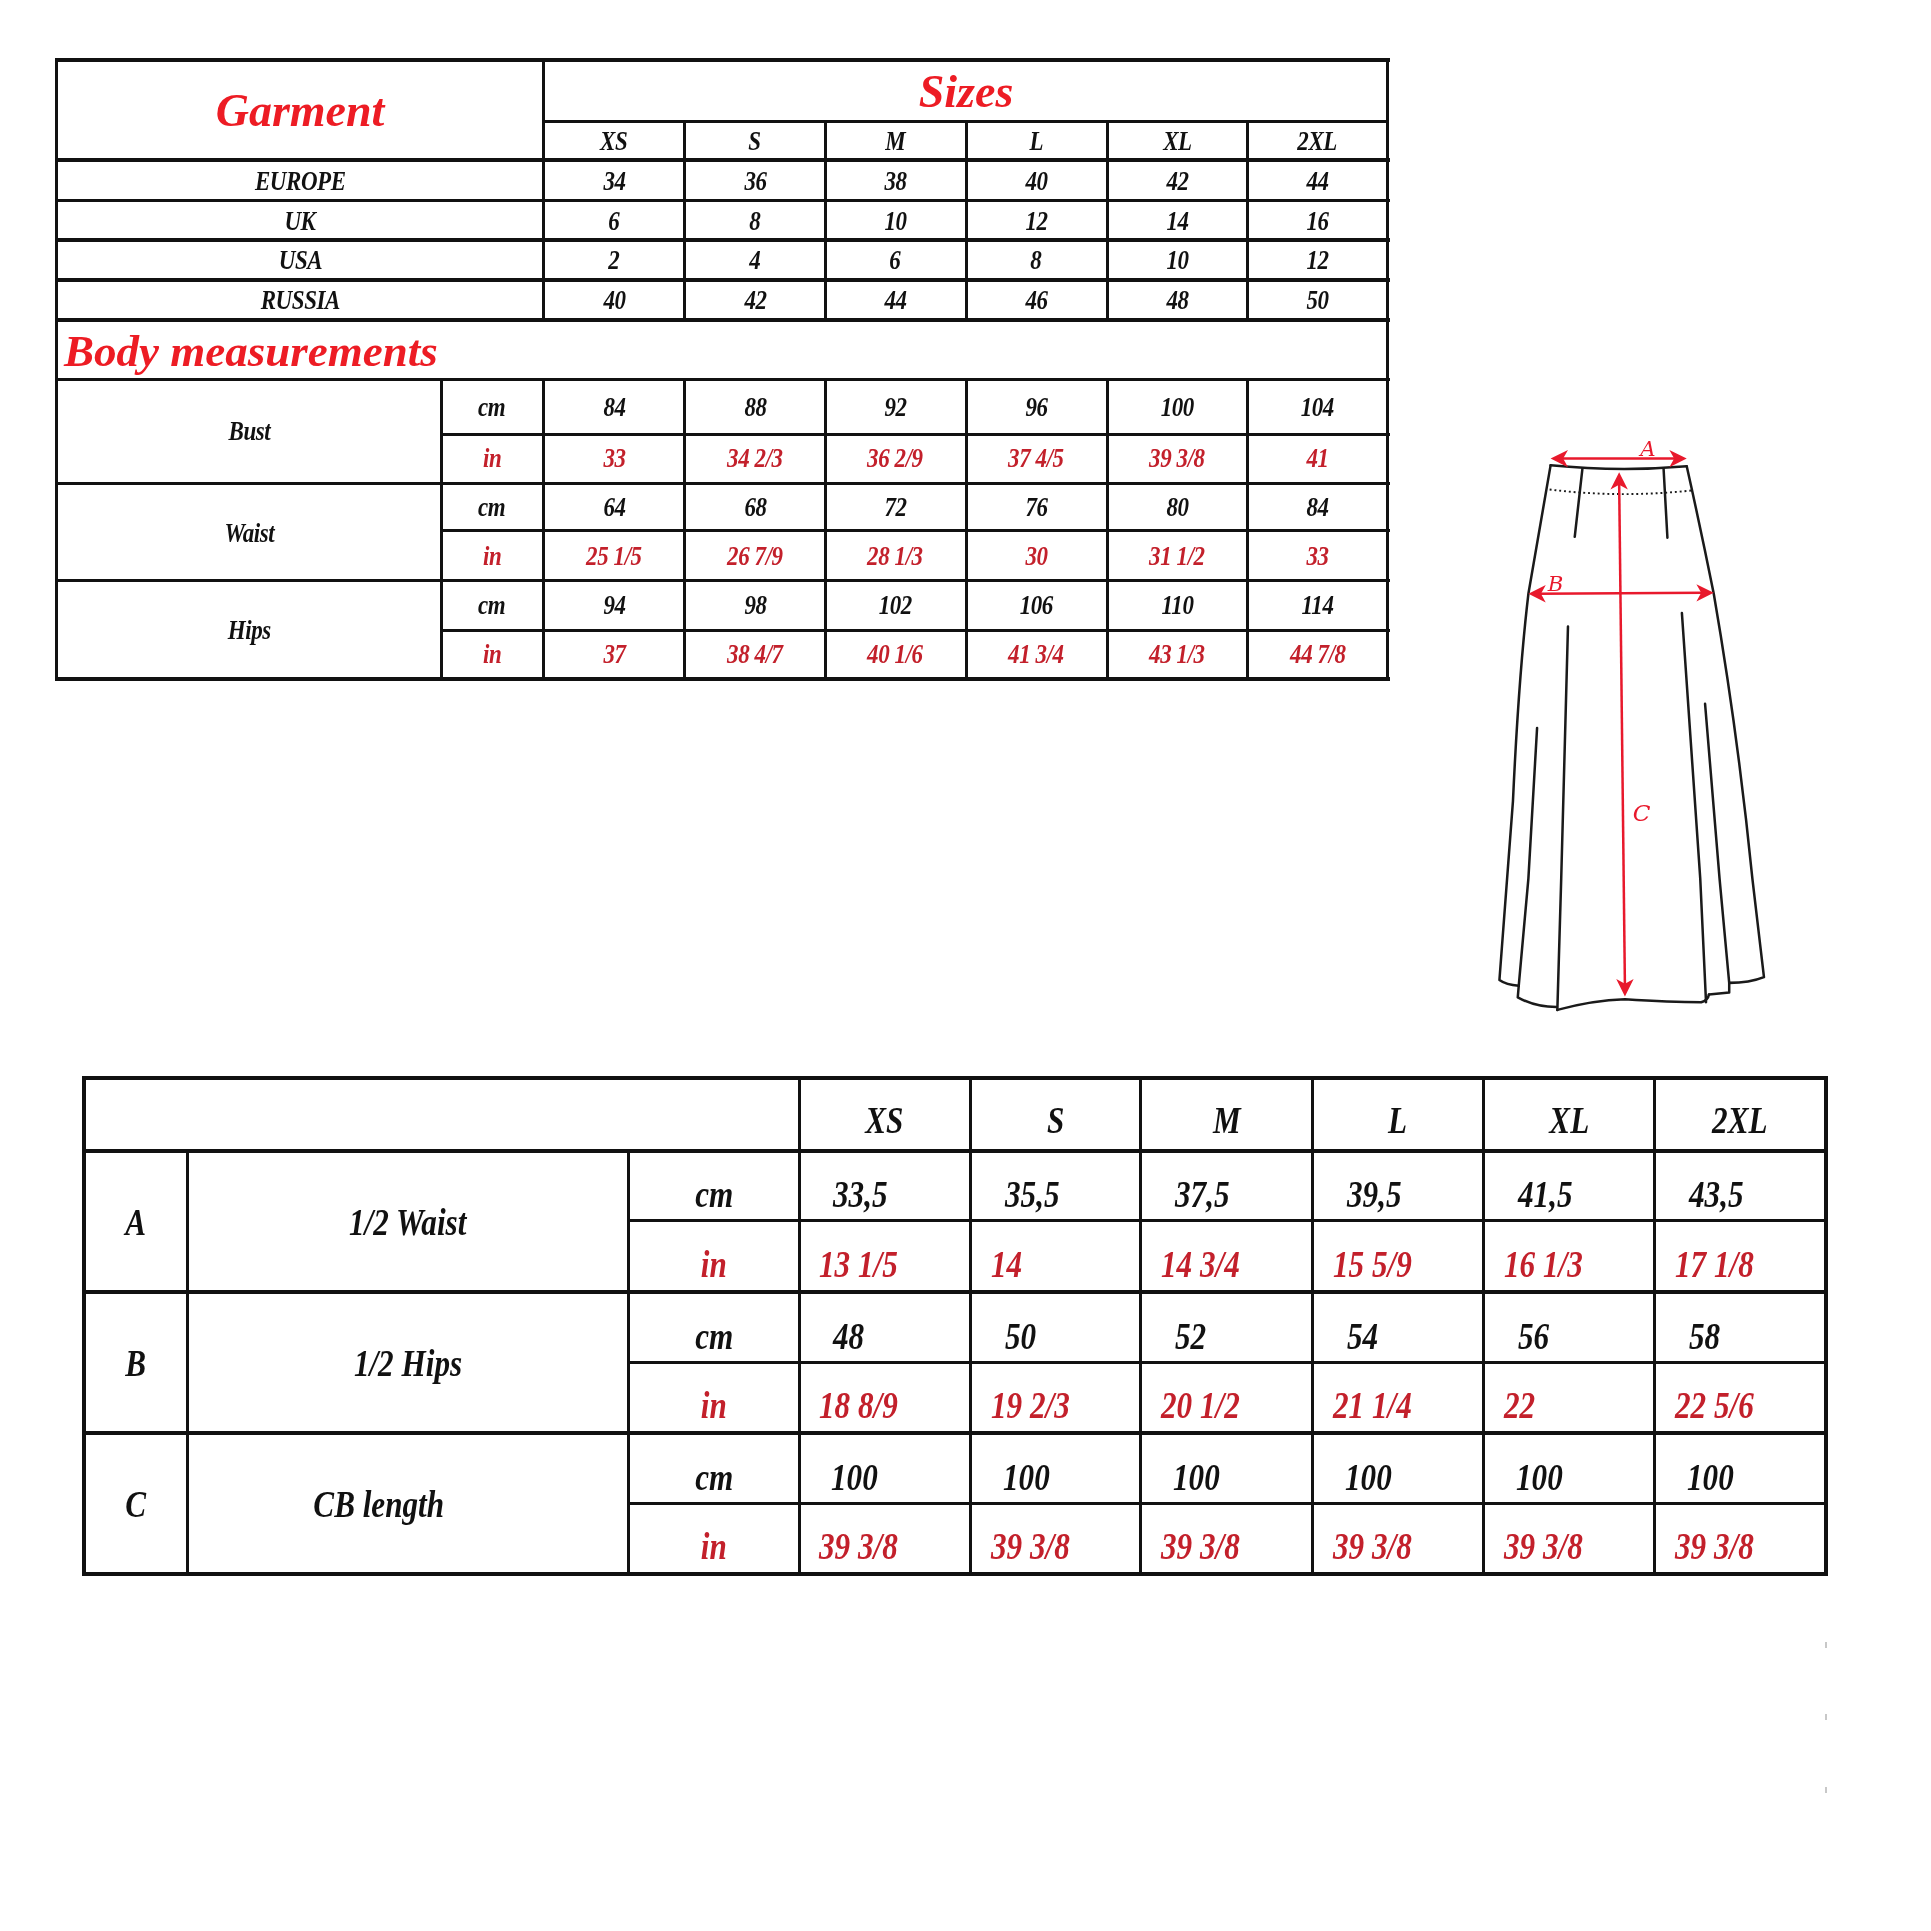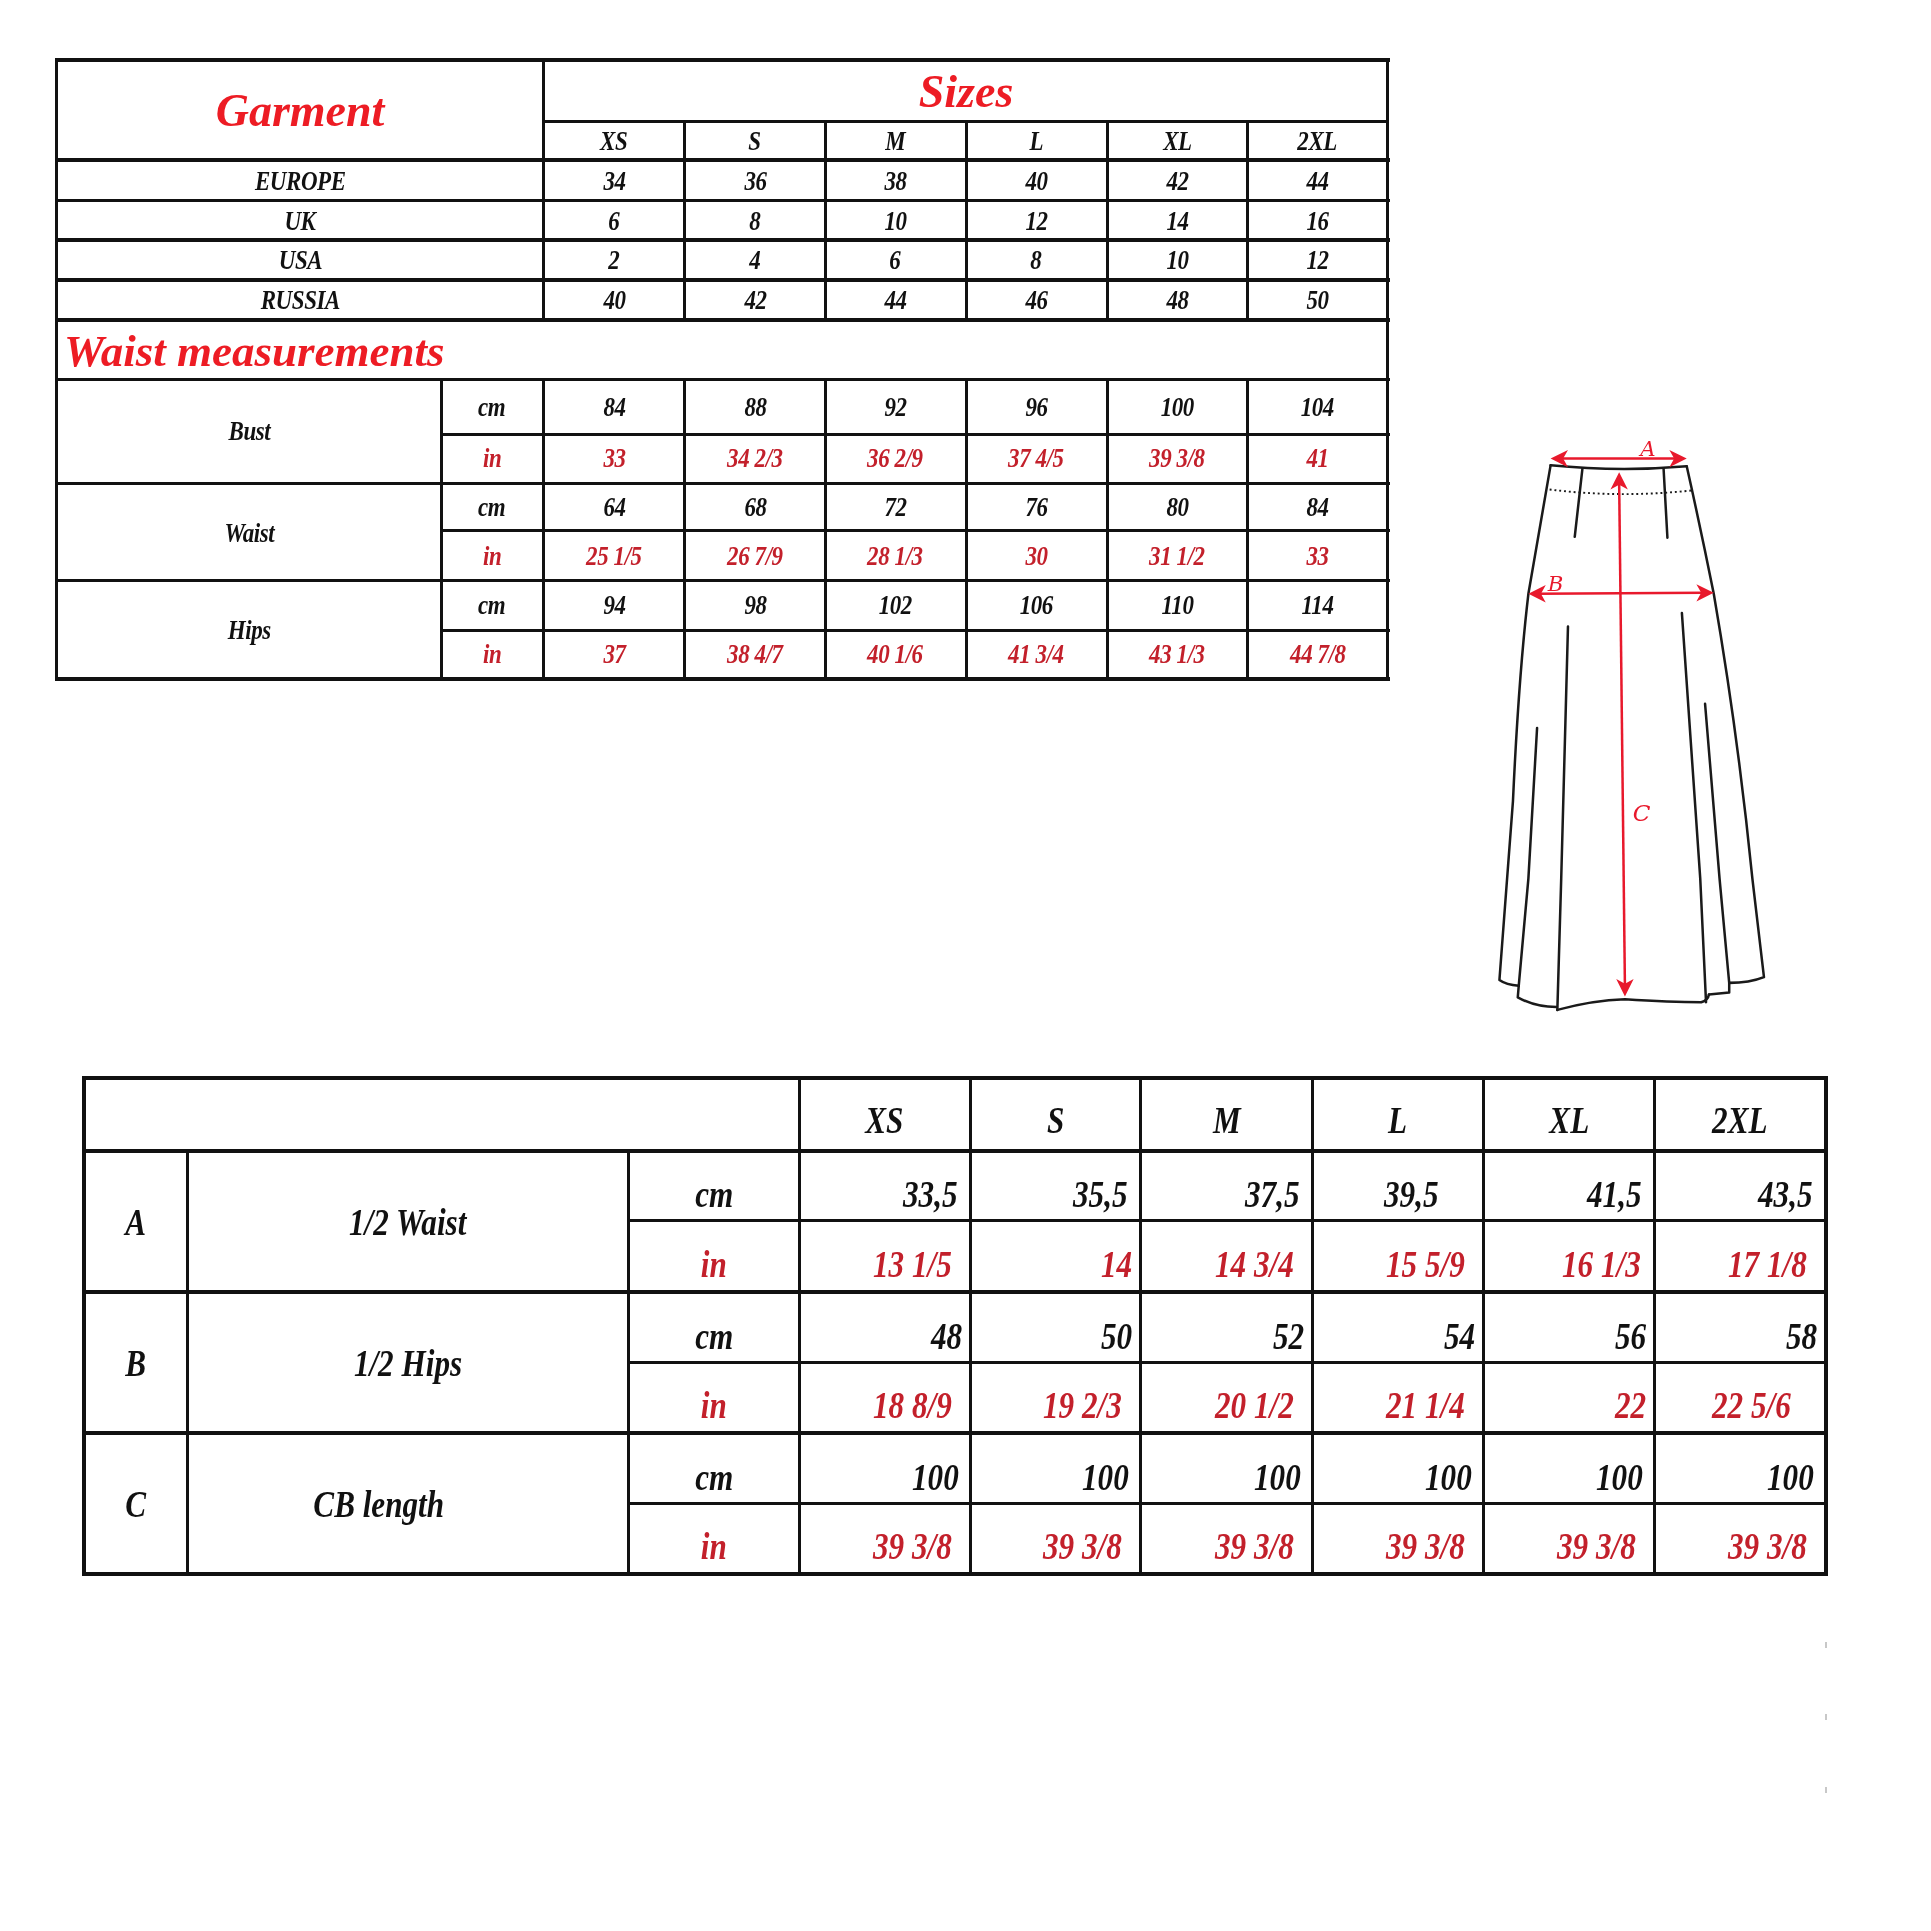--- a/index.html
+++ b/index.html
@@ -8,21 +8,21 @@
   .cell { position:absolute; box-sizing:border-box; display:flex; align-items:center; justify-content:center;
           font-family:"Liberation Serif", serif; font-style:italic; font-weight:bold; color:#111111; white-space:nowrap; }
   .hline { position:absolute; background:#111111; }
   .vline { position:absolute; background:#111111; }
   .t1 { font-size:28px; letter-spacing:-0.5px; }
   .t1 span, .t2 span { display:inline-block; transform:scaleX(0.82); transform-origin:center; }
   .red { color:#c3202b; }
   .brightred { color:#ed1c24; }
   .title-red { font-size:46px; font-weight:bold; font-style:italic; }
   .t2 { font-size:38px; }
-  .t2.left { justify-content:flex-end; }
+  .t2.left { justify-content:flex-start; }
   .t2.left span { transform-origin:left center; }
   #garment-title { position:absolute; left:128px; top:888px; font-family:"DejaVu Serif", serif; font-style:italic;
           font-size:45px; color:#231f20; white-space:nowrap; letter-spacing:0.5px; }
   .mark { position:absolute; width:1.9px; height:5.8px; background:#c8c8c8; }
 </style>
 </head>
 <body>
 
 <div id="page">
 
@@ -169,21 +169,21 @@
           <span>46</span>
         </div>
       <div class="cell t1" style="left:1108px;top:282px;width:138px;height:36px;">
           <span>48</span>
         </div>
       <div class="cell t1" style="left:1249px;top:282px;width:137px;height:36px;">
           <span>50</span>
         </div>
     </div>
 
-    <div class="cell brightred title-red" style="left:64px;top:322px;width:676px;height:57px;justify-content:flex-start;font-size:45px;">Waist measurements</div>
+    <div class="cell brightred title-red" style="left:64px;top:322px;width:676px;height:57px;justify-content:flex-start;font-size:45px;">Body measurements</div>
 
     <div>
       <div class="cell t1" style="left:58px;top:381px;width:382px;height:100px;">
           <span>Bust</span>
         </div>
       <div class="cell t1" style="left:443px;top:381px;width:98px;height:51px;">
           <span>cm</span>
         </div>
       <div class="cell t1 red" style="left:443px;top:435px;width:98px;height:46px;">
           <span>in</span>

